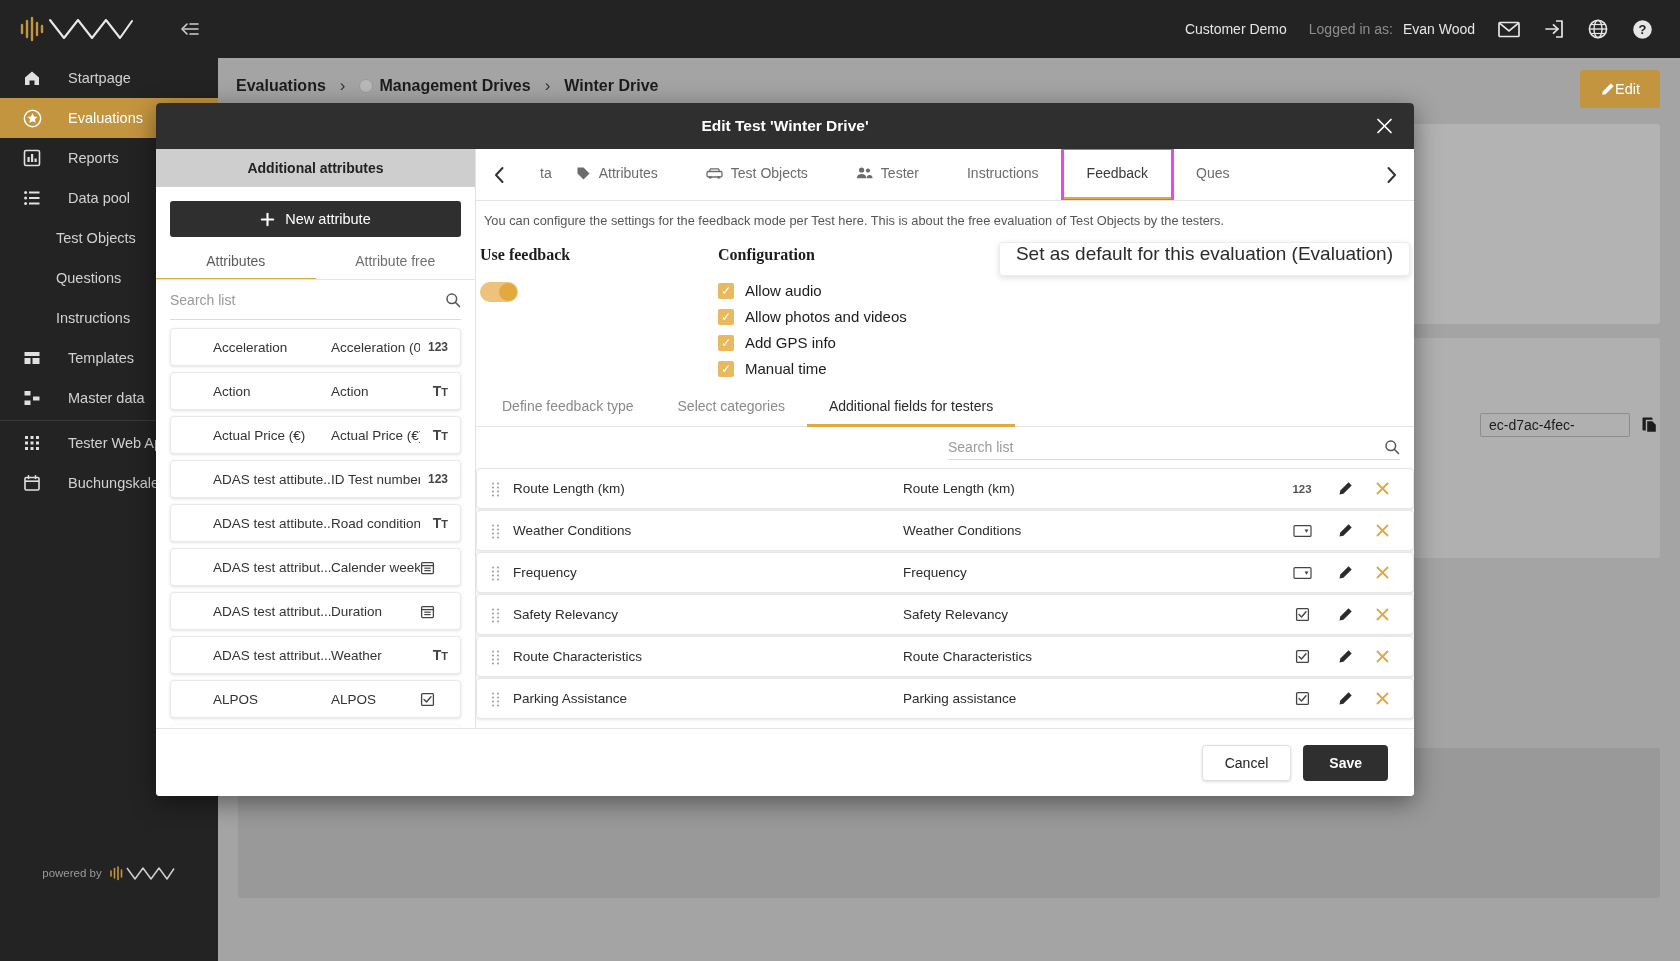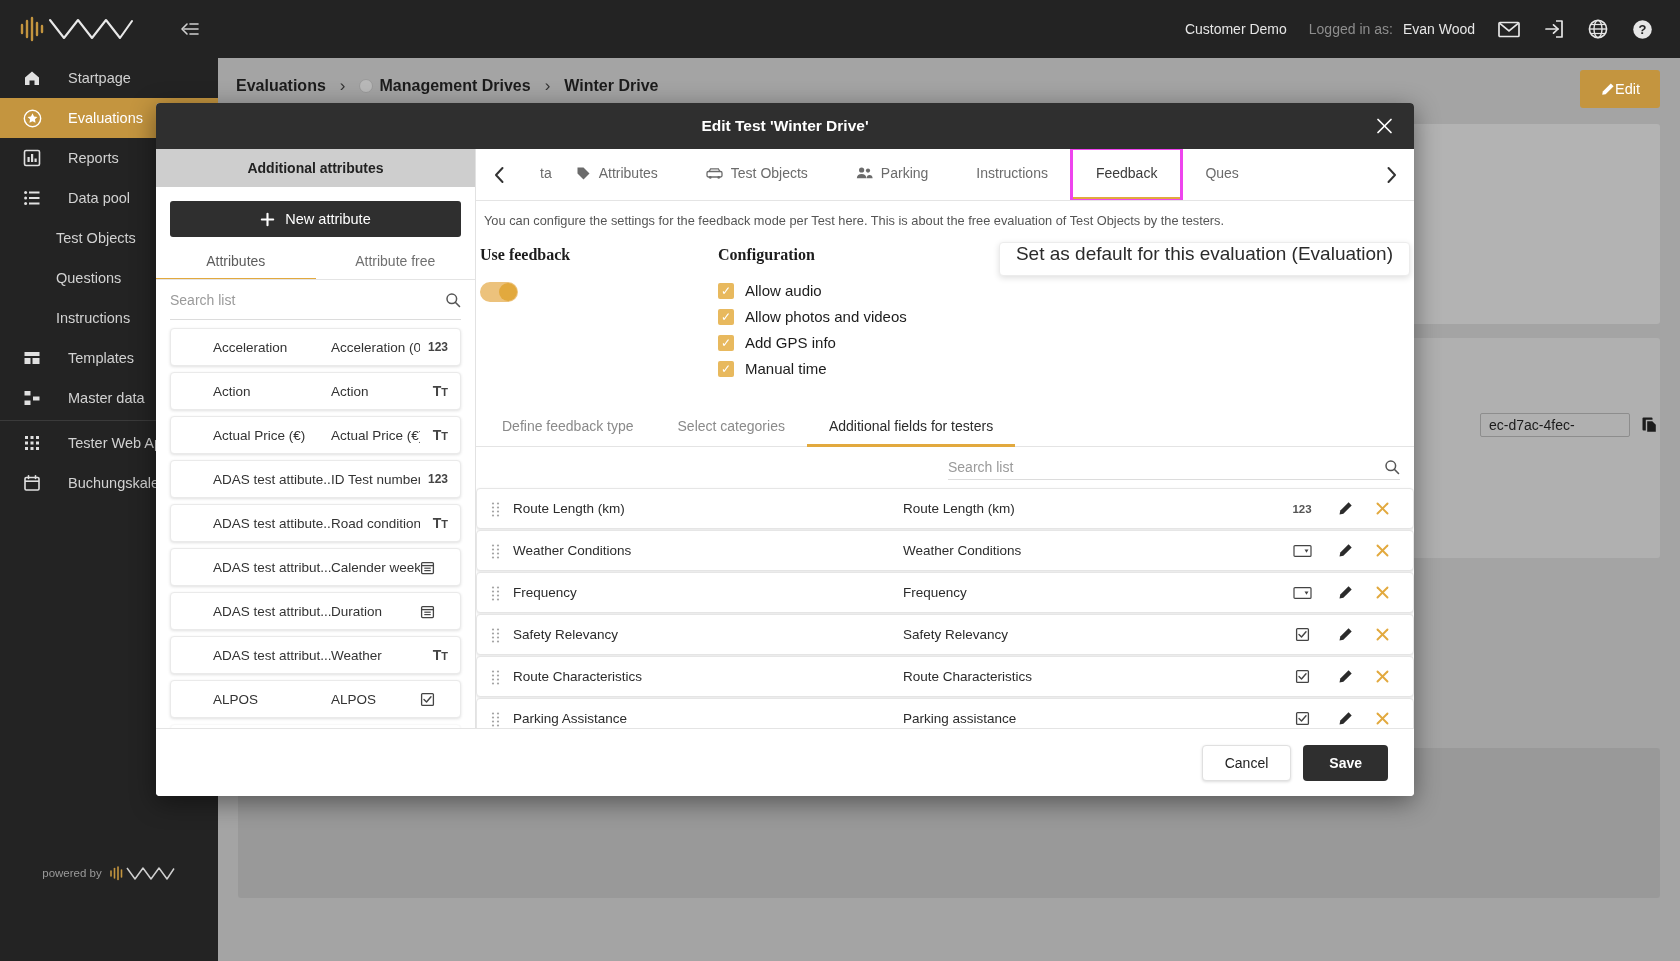--- a/index.html
+++ b/index.html
@@ -193,21 +193,21 @@
     display:flex; align-items:center; justify-content:center;
     color:#fff; font-size:12px; line-height:1; cursor:pointer; flex:0 0 16px;
   }
   #default-btn {
     position:absolute; right: 4px; top: 14px;
     background:#fff; border:1px solid #ececec; border-radius:4px;
     box-shadow: 0 2px 6px rgba(0,0,0,.13);
     height: 34px; padding: 0 16px; font-size:19px; color:#2b2b2b;
     display:flex; align-items:flex-start; cursor:pointer; font-family: inherit;
   }
-  #subtabs { display:flex; margin-top:32px; border-bottom:1px solid #e4e4e4; padding-left: 4px;}
+  #subtabs { display:flex; margin-top:12px; border-bottom:1px solid #e4e4e4; padding-left: 4px;}
   .subtab {
     font-size:14px; color:#8a8a8a; padding: 0 22px 10px 22px; cursor:pointer;
     border-bottom: 3px solid transparent; margin-bottom:-1px;
   }
   .subtab.active { color:#2b2b2b; border-bottom-color:#e2a93e; }
   #list-search-row {
     display:flex; justify-content:flex-end; padding: 12px 14px 0 0;
   }
   #list-search {
     width: 452px; display:flex; align-items:center;
@@ -609,21 +609,21 @@
             </div>
             <div class="mtab">
               <span>
                 <svg width="17" height="14" viewBox="0 0 17 14">
                   <circle cx="5.6" cy="4" r="2.6" fill="#6b6b6b"></circle>
                   <circle cx="12" cy="4.6" r="2.1" fill="#6b6b6b"></circle>
                   <path d="M0.8 12.2c0-2.6 2.1-4.2 4.8-4.2s4.8 1.6 4.8 4.2z" fill="#6b6b6b"></path>
                   <path d="M10.6 12.2c0-2.1 1.2-3.3 3-3.3s3 1.2 3 3.3z" fill="#6b6b6b"></path>
                 </svg>
               </span>
-              <span>Parking</span>
+              <span>Tester</span>
             </div>
             <div class="mtab">
               <span>Instructions</span>
             </div>
             <div class="mtab active highlight">
               <span>Feedback</span>
             </div>
             <div class="mtab clipped">
               <span>Ques</span>
             </div>

